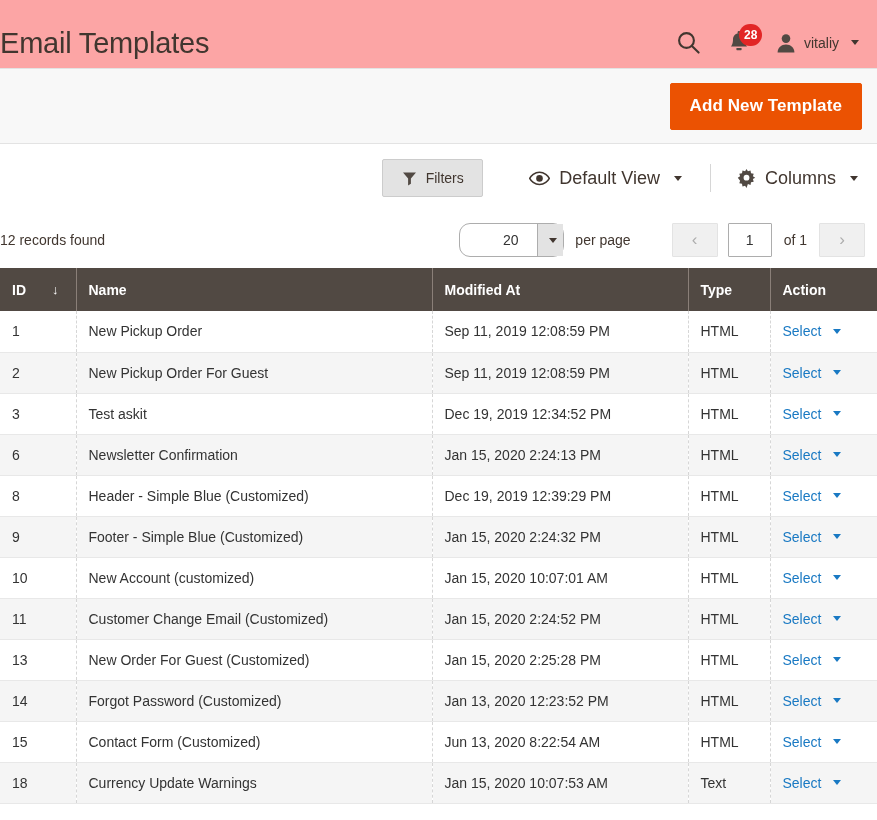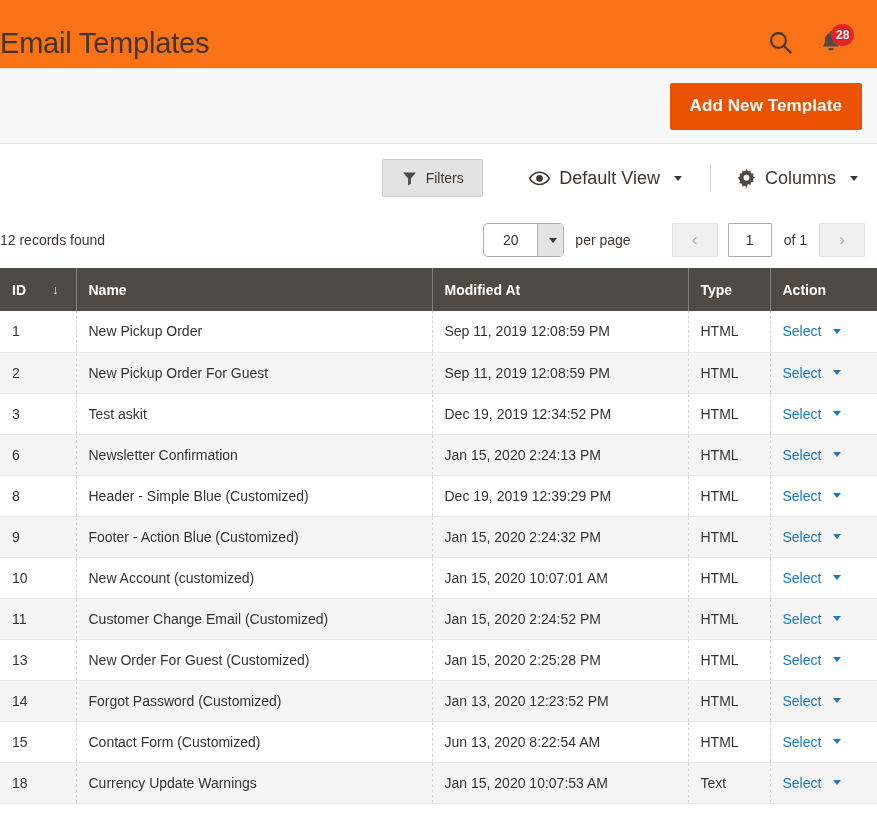--- a/index.html
+++ b/index.html
@@ -13,21 +13,21 @@
     color: #333333;
   }
 
   
   .page-header {
     position: relative;
     height: 68px;
     display: flex;
     align-items: center;
     padding: 17px 14px 0 0;
-    background: #f97316;
+    background: #fca5a5;
   }
   .page-title {
     font-size: 29px;
     font-weight: 400;
     color: #41362f;
     letter-spacing: -0.2px;
     padding-left: 0px;
     line-height: 1;
     margin-top: 2px;
   }
@@ -160,24 +160,25 @@
   }
   .paging-right {
     margin-left: auto;
     display: flex;
     align-items: center;
   }
   .limit-select {
     display: flex;
     align-items: stretch;
     border: 1px solid #adadad;
-    border-radius: 5px;
+    border-radius: 11px;
     height: 34px;
     cursor: pointer;
     background: #ffffff;
+    padding-left: 24px;
   }
   .limit-value {
     width: 53px;
     display: flex;
     align-items: center;
     justify-content: center;
     font-size: 14px;
     color: #333333;
   }
   .limit-arrow {
@@ -315,20 +316,30 @@
       <span>
         <svg width="24" height="26" viewBox="0 0 24 26">
           <path d="M12 3.2c-3.5 0-6 2.6-6 6.1 0 4.3-1.1 6-2 7.2h16c-.9-1.2-2-2.9-2-7.2 0-3.5-2.5-6.1-6-6.1z" fill="#514943"></path>
           <rect x="10.6" y="1" width="2.8" height="2.6" rx="1.2" fill="#514943"></rect>
           <rect x="9.4" y="17.9" width="5.2" height="2.3" rx="0.6" fill="#514943"></rect>
         </svg>
       </span>
       <span class="badge">28</span>
     </div>
 
+    <div class="hdr-btn user-btn">
+      <span>
+        <svg width="22" height="22" viewBox="0 0 22 22">
+          <circle cx="11" cy="6.6" r="4.3" fill="#514943"></circle>
+          <path d="M2.6 20.5c0-5 3.8-8 8.4-8s8.4 3 8.4 8z" fill="#514943"></path>
+        </svg>
+      </span>
+      <span class="user-name">vitaliy</span>
+      <span class="caret"></span>
+    </div>
 
   </div>
 </div>
 
 <div class="action-bar">
   <button class="primary-btn">Add New Template</button>
 </div>
 
 <div class="grid-toolbar">
 
@@ -452,21 +463,21 @@
         <td>Header - Simple Blue (Customized)</td>
         <td>Dec 19, 2019 12:39:29 PM</td>
         <td>HTML</td>
         <td><span class="select-link">
             <span>Select</span>
             <span class="select-caret"></span>
           </span></td>
       </tr>
       <tr>
         <td>9</td>
-        <td>Footer - Action Blue (Customized)</td>
+        <td>Footer - Simple Blue (Customized)</td>
         <td>Jan 15, 2020 2:24:32 PM</td>
         <td>HTML</td>
         <td><span class="select-link">
             <span>Select</span>
             <span class="select-caret"></span>
           </span></td>
       </tr>
       <tr>
         <td>10</td>
         <td>New Account (customized)</td>

